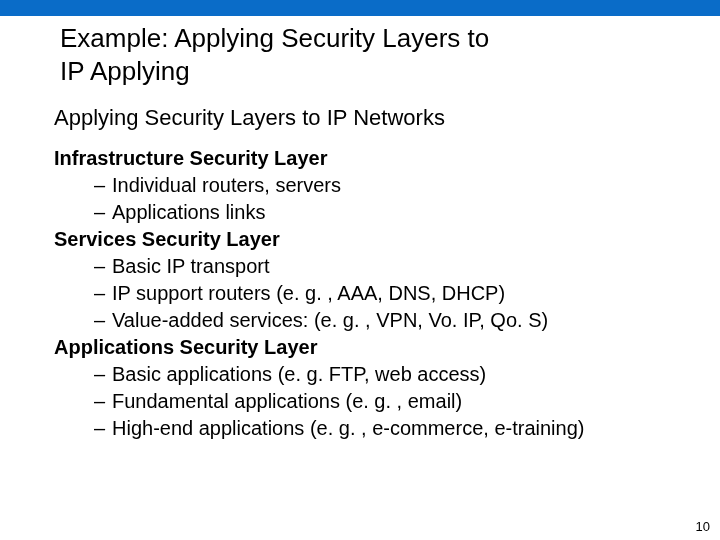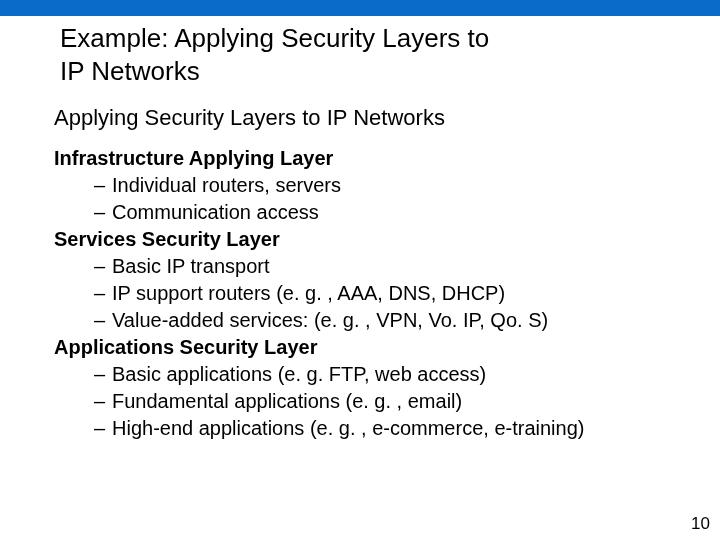--- a/index.html
+++ b/index.html
@@ -42,42 +42,42 @@
     margin-left: 40px;
   }
   .dash {
     display: inline-block;
     width: 18px;
   }
   .page-num {
     position: absolute;
     bottom: 6px;
     right: 10px;
-    font-size: 17px;
+    font-size: 13px;
     color: #000;
     margin-left: 28px;
   }
 </style>
 </head>
 <body>
 
 <div class="top-bar"></div>
 
 <div class="title-block">
   <div>Example: Applying Security Layers to</div>
-  <div>IP Networks</div>
+  <div>IP Applying</div>
 </div>
 
 <div class="subtitle">Applying Security Layers to IP Networks</div>
 
 <div class="content">
 
-  <div class="section-head">Infrastructure Applying Layer</div>
+  <div class="section-head">Infrastructure Security Layer</div>
   <div class="bullet"><span class="dash">–</span><span>Individual routers, servers</span></div>
-  <div class="bullet"><span class="dash">–</span><span>Communication access</span></div>
+  <div class="bullet"><span class="dash">–</span><span>Applications links</span></div>
 
   <div class="section-head">Services Security Layer</div>
   <div class="bullet"><span class="dash">–</span><span>Basic IP transport</span></div>
   <div class="bullet"><span class="dash">–</span><span>IP support routers (e. g. , AAA, DNS, DHCP)</span></div>
   <div class="bullet"><span class="dash">–</span><span>Value-added services: (e. g. , VPN, Vo. IP, Qo. S)</span></div>
 
   <div class="section-head">Applications Security Layer</div>
   <div class="bullet"><span class="dash">–</span><span>Basic applications (e. g. FTP, web access)</span></div>
   <div class="bullet"><span class="dash">–</span><span>Fundamental applications (e. g. , email)</span></div>
   <div class="bullet"><span class="dash">–</span><span>High-end applications (e. g. , e-commerce, e-training)</span></div>

